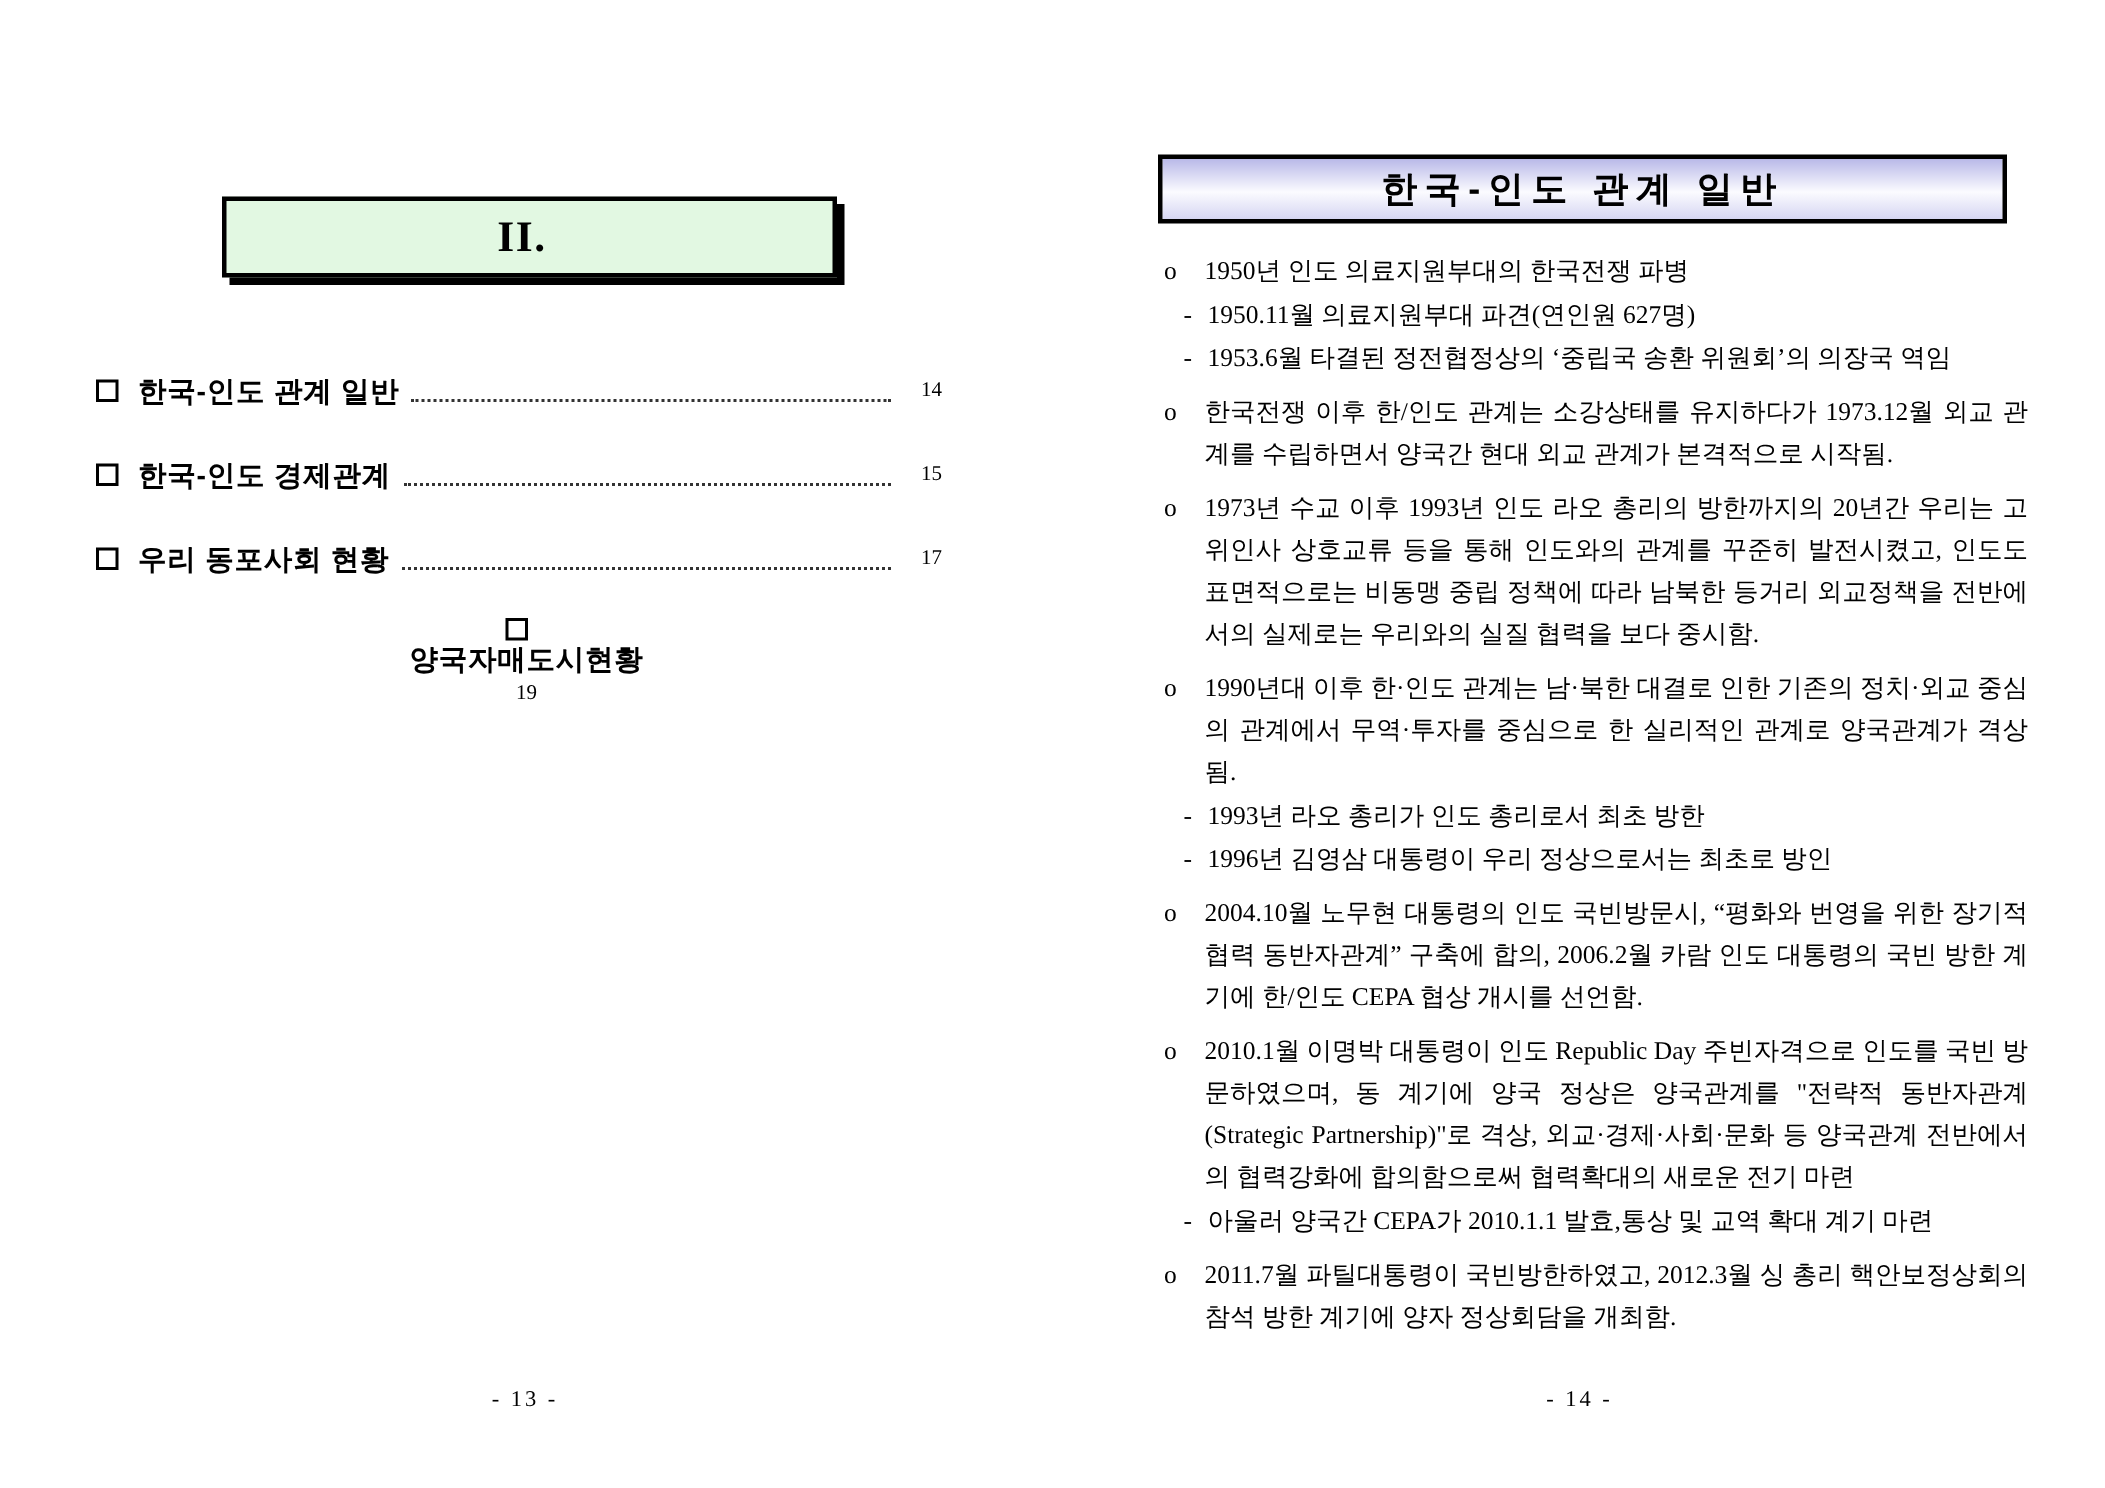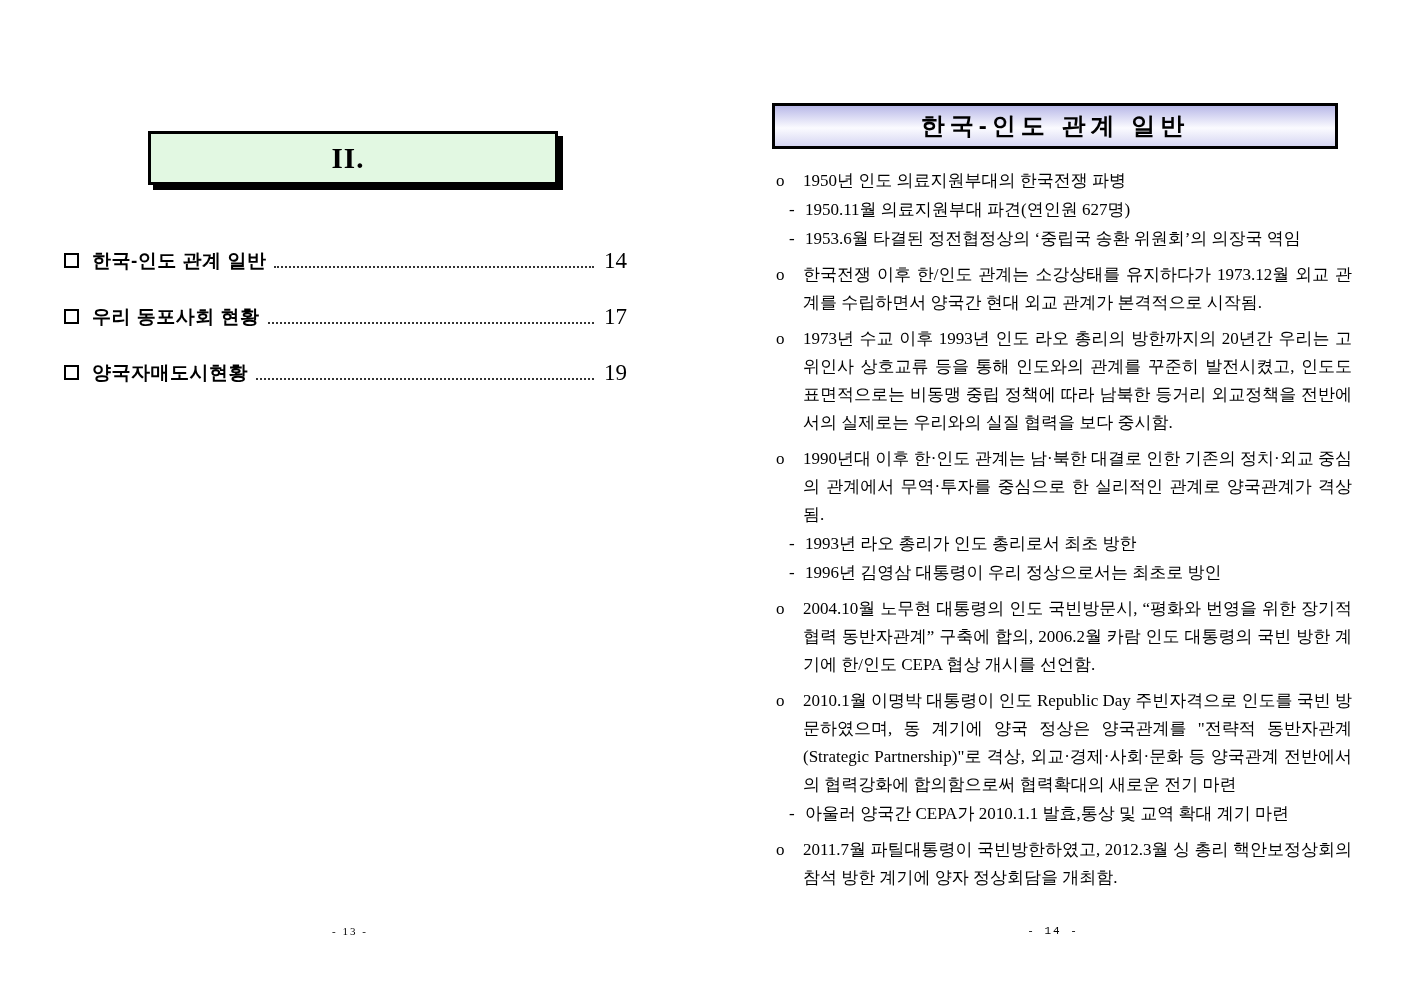--- a/index.html
+++ b/index.html
@@ -19,24 +19,24 @@
   .toc{position:absolute;left:64px;top:246px;width:574px;}
   .toc-row{display:flex;align-items:center;height:30px;margin-bottom:26px;}
   .toc-row:nth-child(4){margin-bottom:17px;flex-direction:column;}
   .toc-row:last-child{margin-bottom:16px;}
   .sq{flex:0 0 11px;width:11px;height:11px;border:2px solid #000;margin-right:13px;margin-top:-2px;}
   .toc-label{
     font-family:"Liberation Sans", sans-serif;font-weight:bold;font-size:19px;
     letter-spacing:0.5px;white-space:nowrap;
   }
   .leader{flex:1;height:12px;border-bottom:2px dotted #333;margin:0 10px 0 8px;}
-  .toc-page{flex:0 0 34px;text-align:left;font-size:23px;}
-  .footer{position:absolute;top:925px;width:700px;text-align:center;font-size:11px;letter-spacing:2px;}
+  .toc-page{flex:0 0 34px;text-align:center;font-size:14px;}
+  .footer{position:absolute;top:925px;width:700px;text-align:center;font-size:15px;letter-spacing:2px;}
   .footer.left{left:0;}
-  .footer.right{left:703px;font-family:Liberation Mono, monospace;}
+  .footer.right{left:703px;}
   
   .header-box{
     position:absolute;left:772px;top:103px;width:560px;height:40px;
     border:3px solid #000;
     background:linear-gradient(180deg,#b9b9e8 0%,#fbfbff 55%,#d6d6f2 100%);
     display:flex;align-items:center;justify-content:center;
     font-family:"Liberation Sans", sans-serif;font-weight:bold;font-size:24px;
     letter-spacing:5px;white-space:nowrap;
   }
   .content{position:absolute;left:776px;top:167px;width:576px;font-size:17px;line-height:28px;}
@@ -56,20 +56,26 @@
   <div class="title-box">
     <span class="num">II.</span>
   </div>
 
   <div class="toc">
     <div class="toc-row">
       <span class="sq"></span>
       <span class="toc-label">한국-인도 관계 일반</span>
       <span class="leader"></span>
       <span class="toc-page">14</span>
+    </div>
+    <div class="toc-row">
+      <span class="sq"></span>
+      <span class="toc-label">한국-인도 경제관계</span>
+      <span class="leader"></span>
+      <span class="toc-page">15</span>
     </div>
     <div class="toc-row">
       <span class="sq"></span>
       <span class="toc-label">우리 동포사회 현황</span>
       <span class="leader"></span>
       <span class="toc-page">17</span>
     </div>
     <div class="toc-row">
       <span class="sq"></span>
       <span class="toc-label">양국자매도시현황</span>

